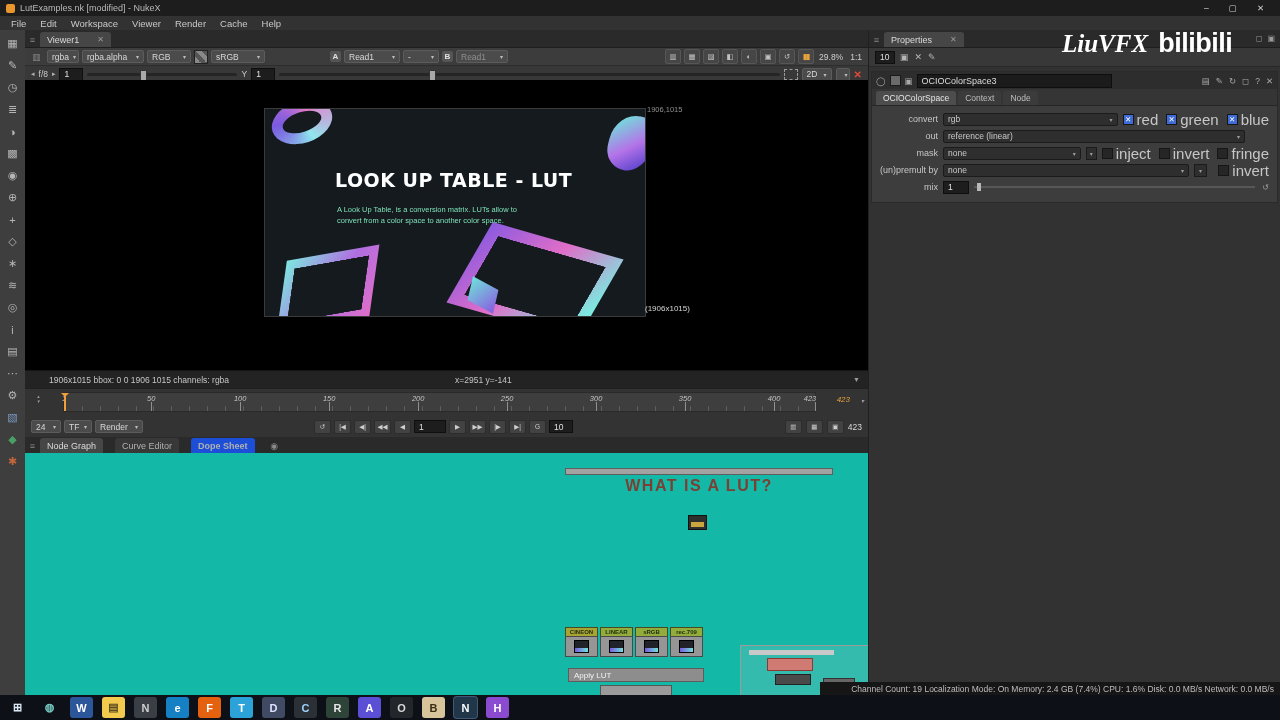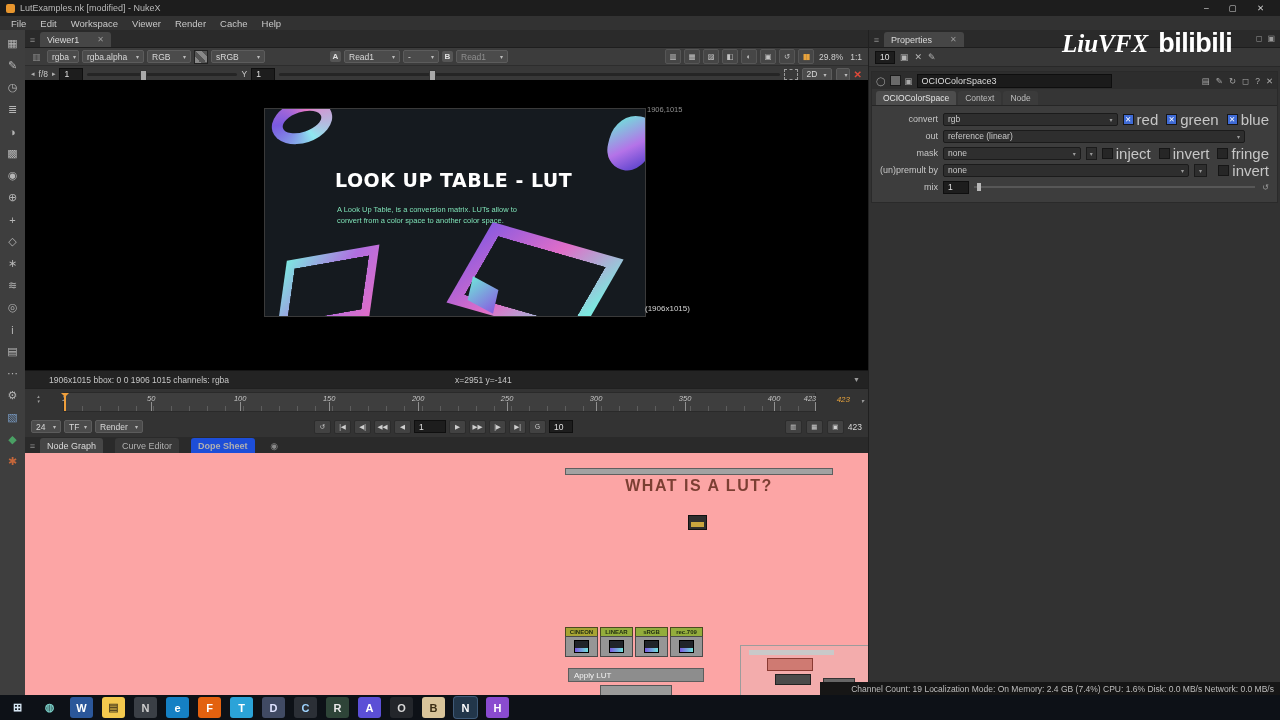--- a/index.html
+++ b/index.html
@@ -64,21 +64,21 @@
   .tick-label{position:absolute;top:1px;transform:translateX(-50%);font-size:7.5px;color:#c4c4c4;}
   .playhead{position:absolute;top:0;bottom:0;width:2px;background:#ef9f3c;}
   .playhead::before{content:"";position:absolute;top:0;left:-3px;border:4px solid transparent;border-top-color:#ef9f3c;}
   .end-label{position:absolute;right:18px;top:6px;font-size:8px;color:#e8a33c;}
   .ruler-caret{position:absolute;right:4px;top:8px;font-size:6px;color:#9a9a9a;}
   .transport-row{position:relative;height:21px;display:flex;align-items:center;gap:3px;padding:0 6px;}
   .tbtn{min-width:17px;height:14px;background:#424242;border:1px solid #2c2c2c;border-radius:2px;color:#cfcfcf;font-size:6.5px;display:flex;align-items:center;justify-content:center;padding:0 2px;box-sizing:border-box;}
   .tright{margin-left:auto;display:flex;align-items:center;gap:4px;font-size:8.5px;color:#d8d8d8;}
   
   .dag-panel{position:absolute;left:25px;top:437px;width:843px;height:258px;}
-  .dag-canvas{position:absolute;left:0;right:0;top:16px;bottom:0;background:#fca5a5;overflow:hidden;}
+  .dag-canvas{position:absolute;left:0;right:0;top:16px;bottom:0;background:#14b8a6;overflow:hidden;}
   .dag-bar{position:absolute;left:540px;top:15px;width:268px;height:7px;background:#a2a2a2;border:1px solid #5f5f5f;box-sizing:border-box;}
   .dag-title{position:absolute;left:540px;top:24px;width:268px;text-align:center;font-size:16px;font-weight:700;letter-spacing:1.5px;color:#7b3f33;}
   .mini-node{position:absolute;left:663px;top:62px;width:17px;height:13px;background:#2e2e2e;border:1px solid #111;}
   .mini-node::after{content:"";position:absolute;left:2px;right:2px;bottom:2px;height:5px;background:#c9a53e;}
   .lutnodes{position:absolute;left:540px;top:174px;display:flex;gap:2px;}
   .lutnode{width:33px;}
   .lutnode-h{height:9px;font-size:6px;font-weight:700;color:#1e2a10;display:flex;align-items:center;justify-content:center;border:1px solid #4a4a20;border-bottom:none;box-sizing:border-box;}
   .lutnode-b{height:21px;background:#969696;border:1px solid #4a4a4a;display:flex;align-items:center;justify-content:center;box-sizing:border-box;}
   .lutnode-thumb{width:13px;height:11px;background:#20242a;border:1px solid #000;background-image:linear-gradient(90deg,#7a5ae0,#6fe3da);background-size:100% 4px;background-repeat:no-repeat;background-position:0 100%;}
   .backdrop-label{position:absolute;left:543px;top:215px;width:136px;height:14px;background:#8d8d8d;border:1px solid #5d5d5d;box-sizing:border-box;color:#f2f2f2;font-size:8px;display:flex;align-items:center;padding-left:5px;}

